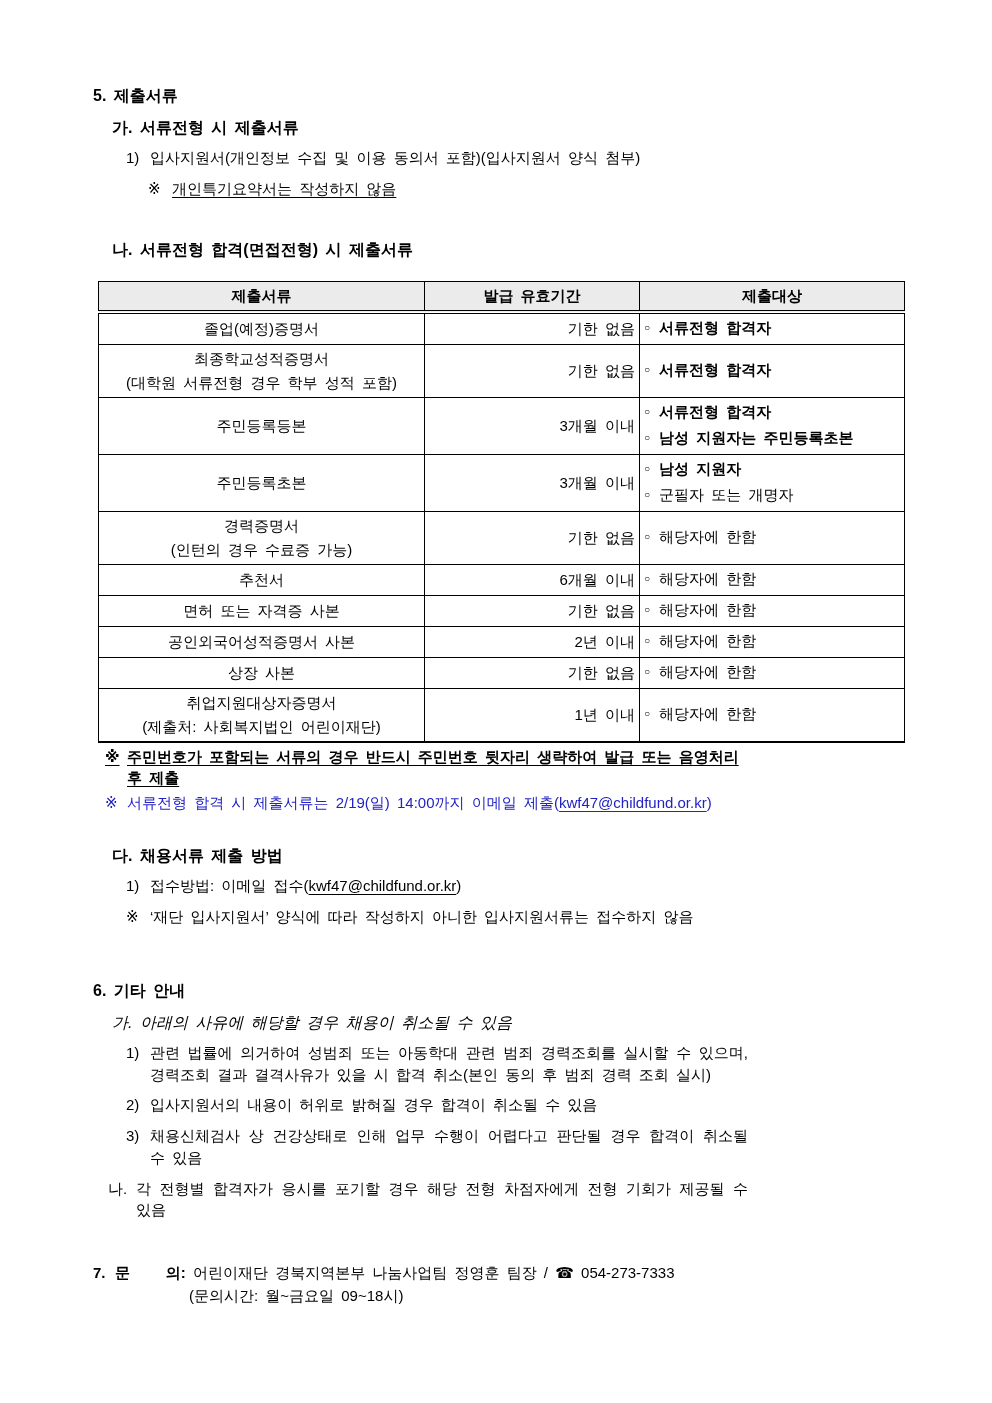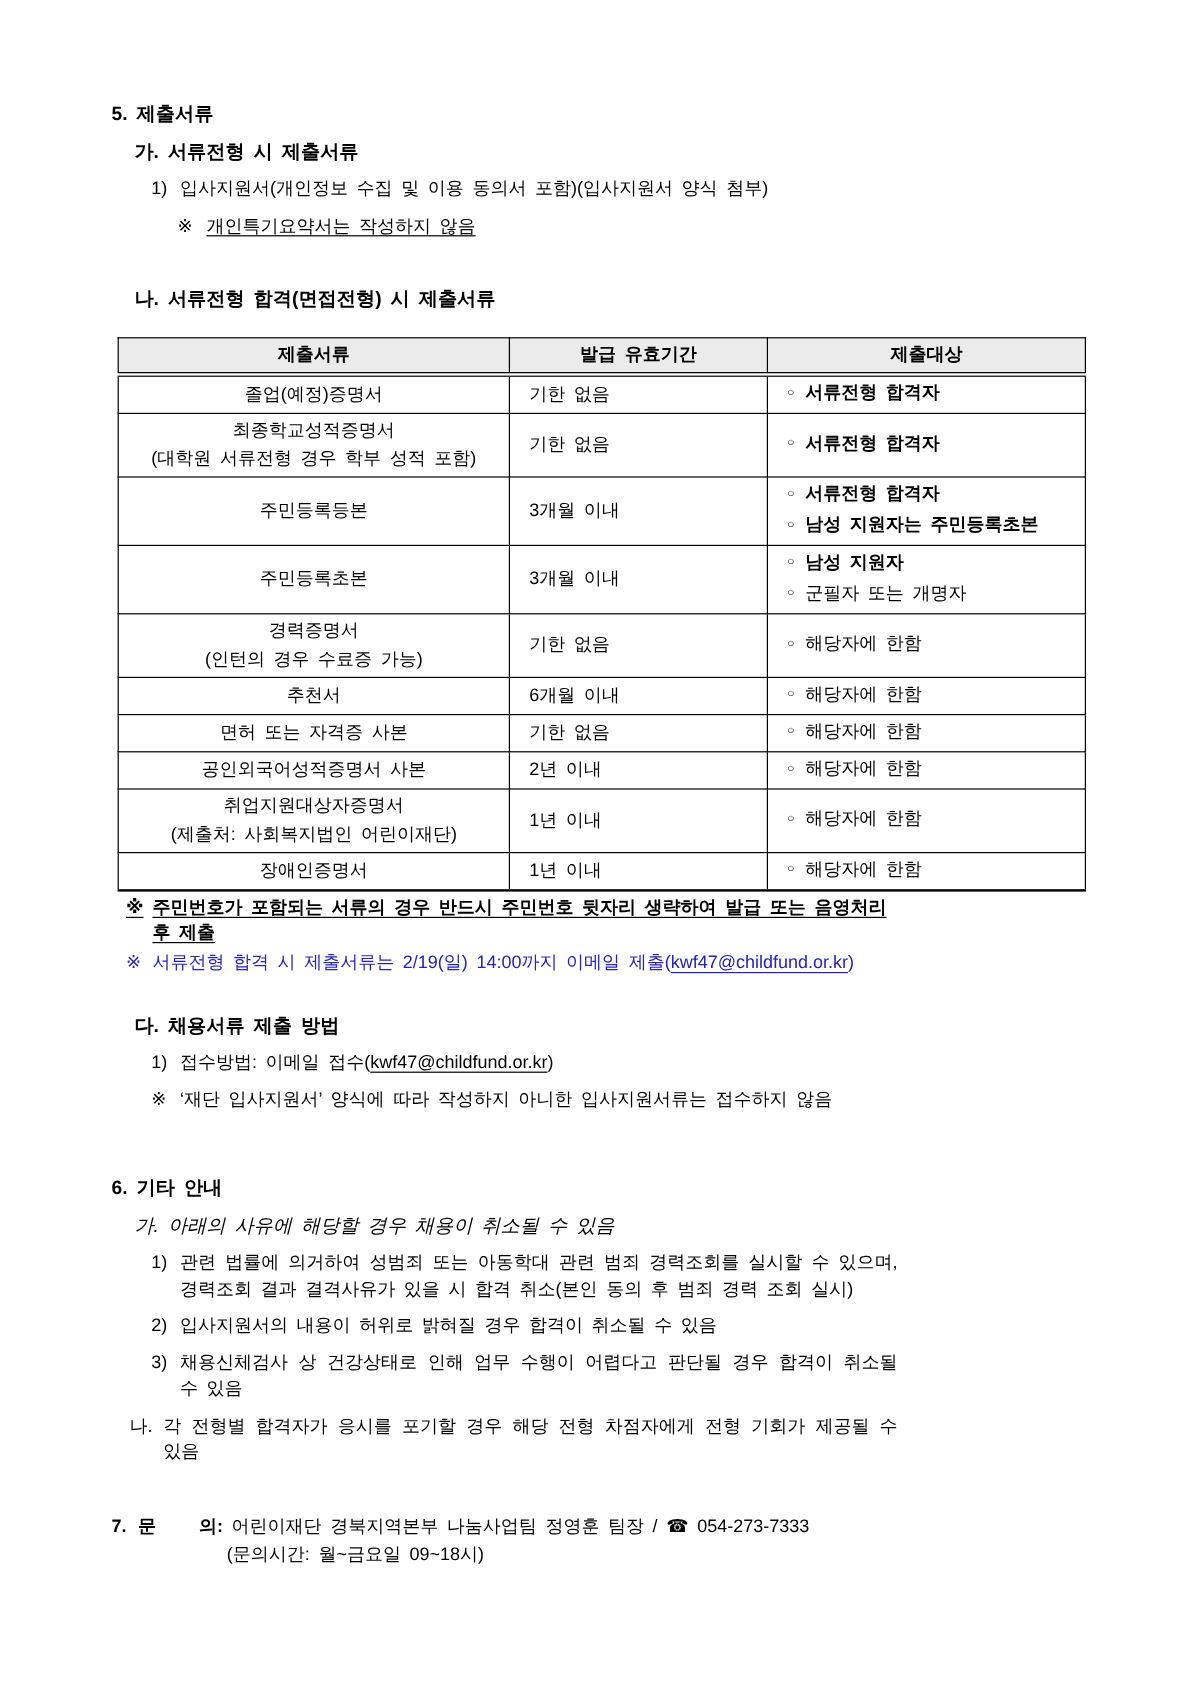--- a/index.html
+++ b/index.html
@@ -34,24 +34,24 @@
   table.doc { border-collapse: collapse; margin-left: 5px; width: 806px; table-layout: fixed; }
   table.doc col.c1 { width: 326px; }
   table.doc col.c2 { width: 215px; }
   table.doc col.c3 { width: 265px; }
   table.doc th {
     background: #ebebeb;
     border: 1px solid #000;
     border-bottom: 4px double #000;
     font-weight: bold; height: 30px; text-align: center; font-size: 15px;
   }
-  table.doc td { border: 1px solid #000; padding: 2px 16px; vertical-align: middle; }
+  table.doc td { border: 1px solid #000; padding: 2px 4px; vertical-align: middle; }
   table.doc tr:last-child td { border-bottom: 2px solid #000; }
   td.c-doc { text-align: center; }
-  td.c-val { text-align: left; margin-top: 12px; }
+  td.c-val { text-align: right; margin-top: 12px; }
   td.c-tgt { text-align: left; padding-left: 10px; }
   td.c-doc div, td.c-val div { line-height: 24px; }
   td.c-tgt .target { line-height: 24px; display: flex; align-items: baseline; }
   td.c-tgt .bullet { font-size: 10px; margin-right: 9px; position: relative; top: -2px; }
   td.c-tgt .b { font-weight: bold; }
   .row-pad td { padding-top: 1px; padding-bottom: 1px; }
 
   .table-note { margin-left: 12px; margin-top: 3px; display: flex; }
   .table-note > .num { flex: 0 0 22px; }
   .note-bold { font-weight: bold; }
@@ -228,38 +228,38 @@
           <td class="c-val">
             <div>2년 이내</div>
           </td>
           <td class="c-tgt">
             <div class="target">
               <span class="bullet">○</span>
               <span>해당자에 한함</span>
             </div>
           </td>
         </tr>
+        <tr class="row-pad">
+          <td class="c-doc">
+            <div>상장 사본</div>
+          </td>
+          <td class="c-val">
+            <div>기한 없음</div>
+          </td>
+          <td class="c-tgt">
+            <div class="target">
+              <span class="bullet">○</span>
+              <span>해당자에 한함</span>
+            </div>
+          </td>
+        </tr>
         <tr>
           <td class="c-doc">
             <div>취업지원대상자증명서</div>
             <div>(제출처: 사회복지법인 어린이재단)</div>
-          </td>
-          <td class="c-val">
-            <div>1년 이내</div>
-          </td>
-          <td class="c-tgt">
-            <div class="target">
-              <span class="bullet">○</span>
-              <span>해당자에 한함</span>
-            </div>
-          </td>
-        </tr>
-        <tr class="row-pad">
-          <td class="c-doc">
-            <div>장애인증명서</div>
           </td>
           <td class="c-val">
             <div>1년 이내</div>
           </td>
           <td class="c-tgt">
             <div class="target">
               <span class="bullet">○</span>
               <span>해당자에 한함</span>
             </div>
           </td>

